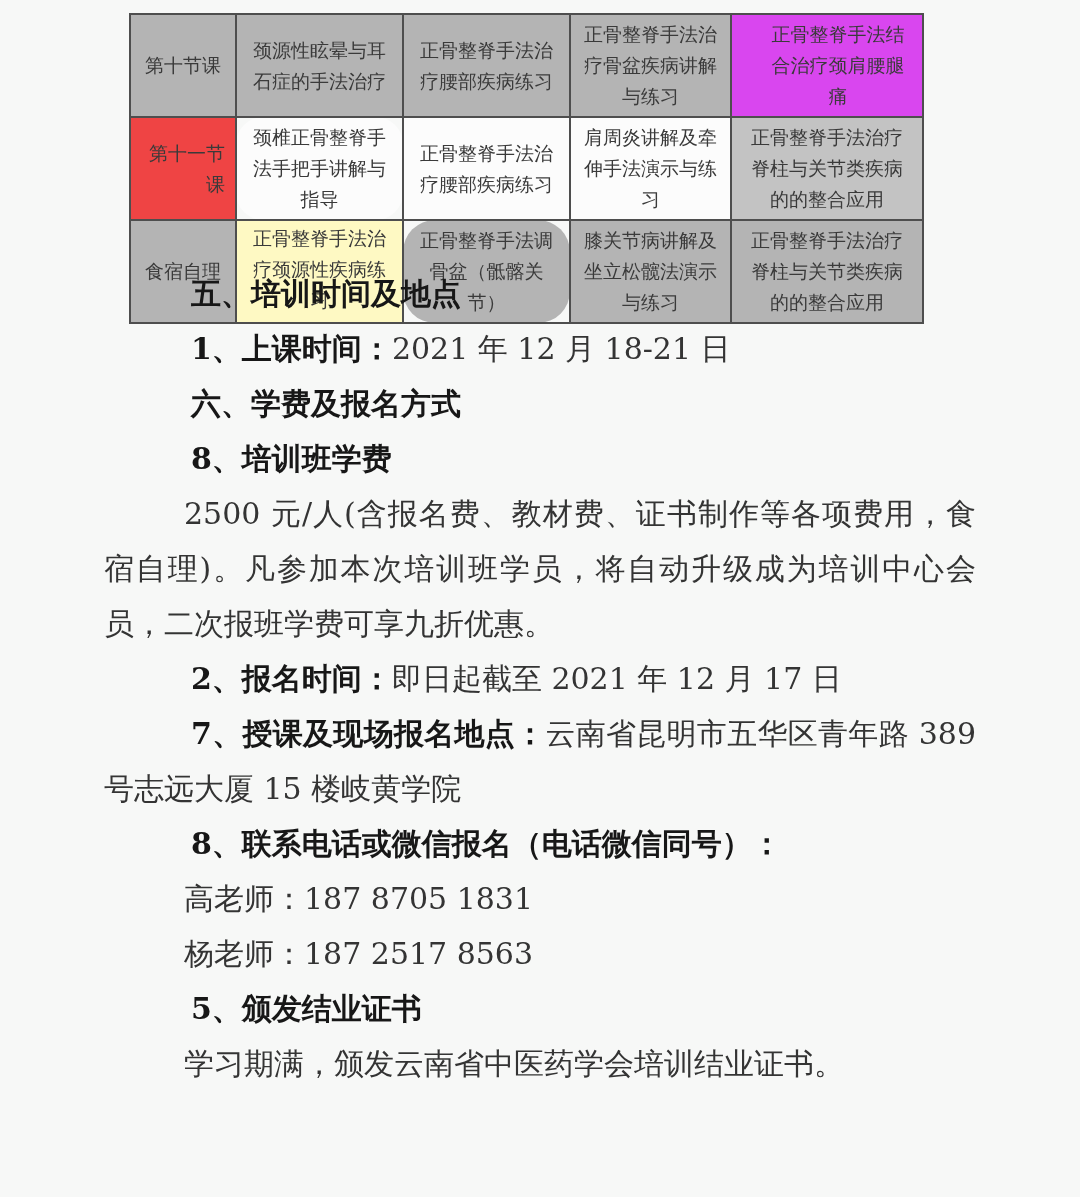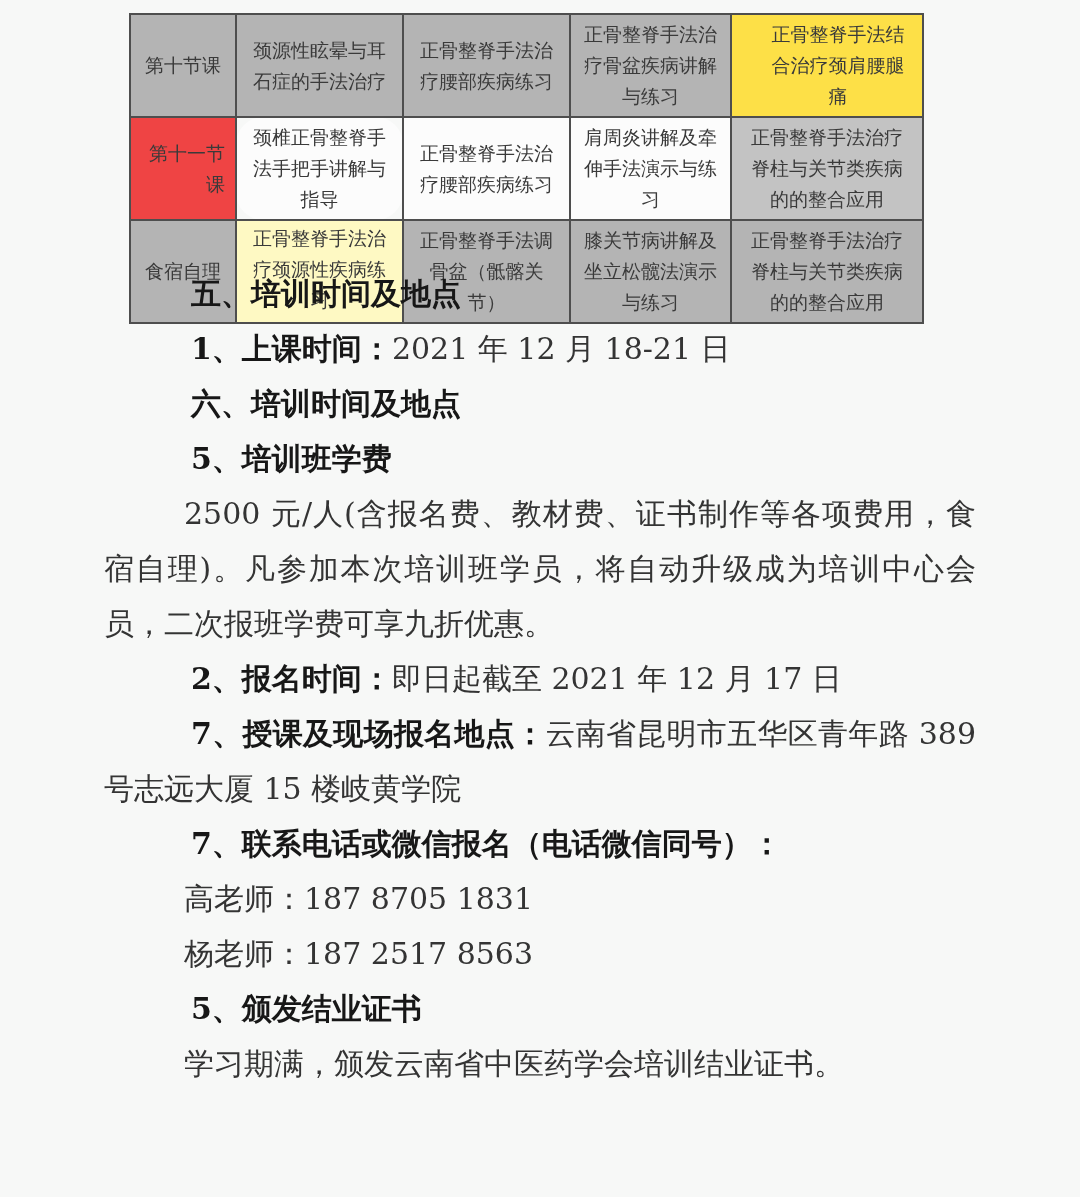--- a/index.html
+++ b/index.html
@@ -42,47 +42,47 @@
       <col style="width:167px">
       <col style="width:161px">
       <col style="width:192px">
     </colgroup>
     <tbody id="course-table-body">
         <tr class="row-1">
           <td style="background: rgb(180, 180, 180); border-color: rgb(78, 78, 78);">第十节课</td>
           <td style="background: rgb(180, 180, 180); border-color: rgb(78, 78, 78);">颈源性眩晕与耳石症的手法治疗</td>
           <td style="background: rgb(180, 180, 180); border-color: rgb(78, 78, 78);">正骨整脊手法治疗腰部疾病练习</td>
           <td style="background: rgb(180, 180, 180); border-color: rgb(78, 78, 78);">正骨整脊手法治疗骨盆疾病讲解与练习</td>
-          <td style="background: #fde047; border-color: rgb(78, 78, 78); padding-left: 32px;">正骨整脊手法结合治疗颈肩腰腿痛</td>
+          <td style="background: #d946ef; border-color: rgb(78, 78, 78); padding-left: 32px;">正骨整脊手法结合治疗颈肩腰腿痛</td>
         </tr>
         <tr class="row-2">
           <td style="background: #ef4444; border-color: rgb(78, 78, 78); text-align: right;">第十一节课</td>
           <td style="background: rgb(252, 252, 252); border-color: rgb(78, 78, 78); border-radius: 27px;">颈椎正骨整脊手法手把手讲解与指导</td>
           <td style="background: rgb(252, 252, 252); border-color: rgb(78, 78, 78);">正骨整脊手法治疗腰部疾病练习</td>
           <td style="background: rgb(252, 252, 252); border-color: rgb(78, 78, 78); margin-left: 41px;">肩周炎讲解及牵伸手法演示与练习</td>
           <td style="background: rgb(195, 195, 195); border-color: rgb(78, 78, 78);">正骨整脊手法治疗脊柱与关节类疾病的的整合应用</td>
         </tr>
         <tr class="row-3">
           <td style="background: rgb(180, 180, 180); border-color: rgb(78, 78, 78);">食宿自理</td>
           <td style="background: #fef9c3; border-color: rgb(78, 78, 78); font-family: Liberation Mono, monospace;">正骨整脊手法治疗颈源性疾病练习</td>
-          <td style="background: rgb(180, 180, 180); border-color: rgb(78, 78, 78);">正骨整脊手法调骨盆（骶髂关节）</td>
+          <td style="background: rgb(180, 180, 180); border-color: rgb(78, 78, 78); border-radius: 32px;">正骨整脊手法调骨盆（骶髂关节）</td>
           <td style="background: rgb(180, 180, 180); border-color: rgb(78, 78, 78);">膝关节病讲解及坐立松髋法演示与练习</td>
           <td style="background: rgb(180, 180, 180); border-color: rgb(78, 78, 78);">正骨整脊手法治疗脊柱与关节类疾病的的整合应用</td>
         </tr>
       </tbody>
   </table>
 
   <div class="doc" id="doc-body">
       <p><span class="b">五、培训时间及地点</span></p>
       <p><span class="b">1、上课时间：</span><span>2021 年 12 月 18-21 日</span></p>
-      <p><span class="b">六、培训时间及地点</span></p>
-      <p><span class="b">5、培训班学费</span></p>
+      <p><span class="b">六、学费及报名方式</span></p>
+      <p><span class="b">8、培训班学费</span></p>
       <p><span>2500 元/人(含报名费、教材费、证书制作等各项费用，食宿自理)。凡参加本次培训班学员，将自动升级成为培训中心会员，二次报班学费可享九折优惠。</span></p>
       <p><span class="b">2、报名时间：</span><span>即日起截至 2021 年 12 月 17 日</span></p>
       <p><span class="b">7、授课及现场报名地点：</span><span>云南省昆明市五华区青年路 389 号志远大厦 15 楼岐黄学院</span></p>
-      <p><span class="b">7、联系电话或微信报名（电话微信同号）：</span></p>
+      <p><span class="b">8、联系电话或微信报名（电话微信同号）：</span></p>
       <p><span>高老师：187 8705 1831</span></p>
       <p><span>杨老师：187 2517 8563</span></p>
       <p><span class="b">5、颁发结业证书</span></p>
       <p><span>学习期满，颁发云南省中医药学会培训结业证书。</span></p>
     </div>
 
 </div>
 
 </body></html>

